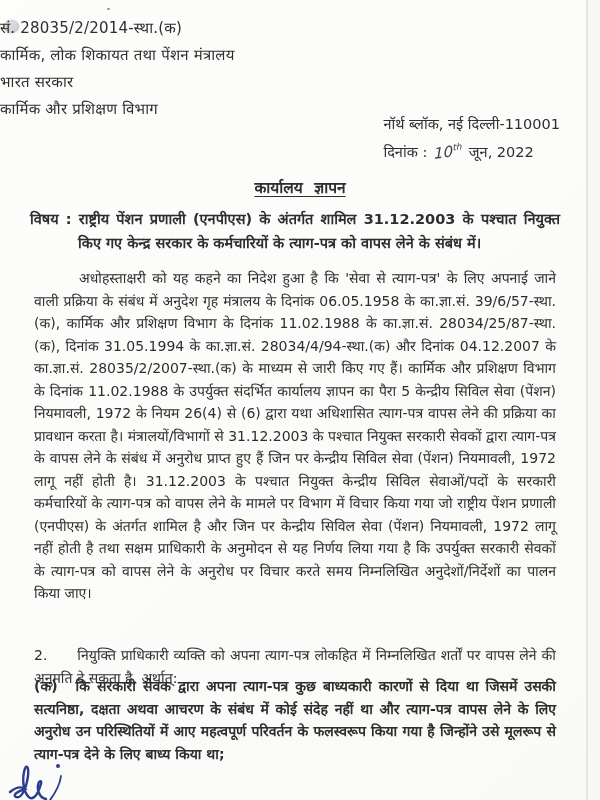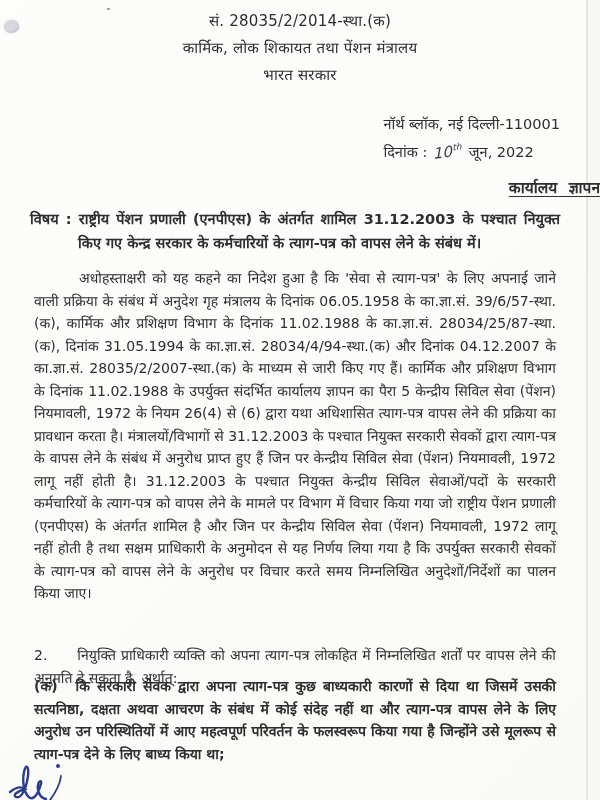--- a/index.html
+++ b/index.html
@@ -2,30 +2,30 @@
 <html lang="hi"><head>
 <meta charset="utf-8">
 <style>
   html,body { margin:0; padding:0; background:#ffffff; }
   .page {
     position:relative; width:600px; height:800px;
     background:linear-gradient(135deg,#fdfdfc 0%, #fbfbf9 60%, #f9f9f6 100%);
     font-family:"DejaVu Sans","Liberation Sans",sans-serif;
     color:#2e2e2e; overflow:hidden;
   }
-  .doc-header { position:absolute; top:8px; left:0; right:0; text-align:center;
+  .doc-header { position:absolute; top:15px; left:0; right:0; 
     font-size:15px; line-height:27px; letter-spacing:.2px; }
   .address-block { position:absolute; top:112px; right:40px; text-align:left;
     font-size:14.5px; line-height:24px; }
   .handwritten { display:inline-block; font-style:italic;
     transform:rotate(-7deg) skewX(-6deg); font-size:15px; color:#3a3f4d;
     margin:0 2px; }
   .handwritten sup { font-size:9px; }
   .doc-title { position:absolute; top:176px; left:0; right:0; margin:0;
-    text-align:right; font-size:15.5px; font-weight:700; word-spacing:6px;
+    text-align:center; font-size:15.5px; font-weight:700; word-spacing:6px;
     text-decoration:underline; text-underline-offset:3px; }
   .subject { position:absolute; top:207px; left:30px; right:40px; margin:0;
     font-size:14.5px; line-height:24px; font-weight:700; text-align:justify;
     padding-left:48px; text-indent:-48px; }
   .para { position:absolute; left:30px; right:40px; margin:4px;
     font-size:14px; line-height:22.5px; text-align:justify; }
   .para-1 { top:263px; text-indent:45px; }
   .para-2 { top:640px; }
   .clause-k { top:671px;font-weight:bold; }
   .marker-2 { margin-right:30px; }
@@ -48,20 +48,21 @@
 
   <div class="edge-strip"></div>
   <div class="edge-line"></div>
   <div class="punch-hole"></div>
   <div class="speck"></div>
 
   <header class="doc-header">
     <div>सं. 28035/2/2014-स्था.(क)</div>
     <div>कार्मिक, लोक शिकायत तथा पेंशन मंत्रालय</div>
     <div>भारत सरकार</div>
+    <div>कार्मिक और प्रशिक्षण विभाग</div>
   </header>
 
   <div class="address-block">
     <div>नॉर्थ ब्लॉक, नई दिल्ली-110001</div>
     <div>
       <span>दिनांक :</span>
       <span class="handwritten"><span>10</span><sup>th</sup></span>
       <span>जून, 2022</span>
     </div>
   </div>

